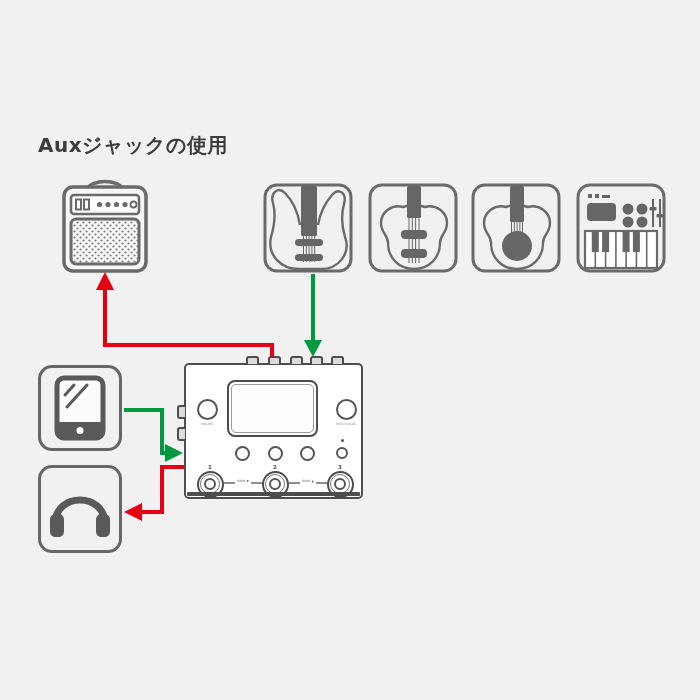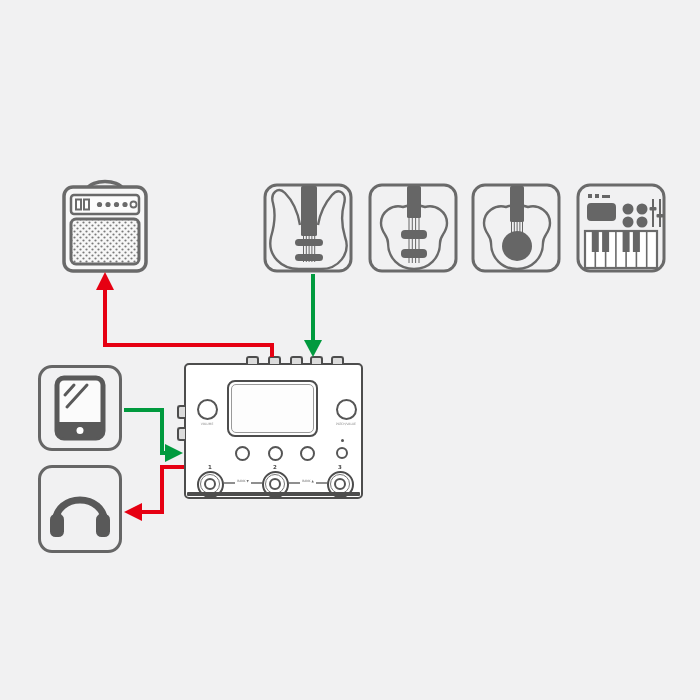--- a/index.html
+++ b/index.html
@@ -52,20 +52,21 @@
 
   
   .tiny{font-size:6px;display:inline-block;transform:scale(.5);transform-origin:0 0;white-space:nowrap;line-height:7px;}
   .tiny-c{font-size:6px;display:block;transform:scale(.5);transform-origin:50% 0;white-space:nowrap;}
 </style>
 </head>
 <body>
 
 <div id="canvas">
 
+  <div class="abs title">Auxジャックの使用</div>
 
   <svg class="abs" style="left:61px;top:176px;" width="88" height="98" viewBox="0 0 88 98">
     <defs>
       <pattern id="mesh" width="6" height="6" patternUnits="userSpaceOnUse">
         <circle cx="1.5" cy="1.5" r="1.1" fill="#7a7a7a"></circle>
         <circle cx="4.5" cy="4.5" r="1.1" fill="#7a7a7a"></circle>
       </pattern>
     </defs>
     <path d="M26,13 C31,3 57,3 62,13" fill="none" stroke="#6a6a6a" stroke-width="3.5" stroke-linecap="round"></path>
     <rect x="3" y="11" width="82" height="84" rx="9" fill="#f7f7f7" stroke="#6a6a6a" stroke-width="3.5"></rect>

